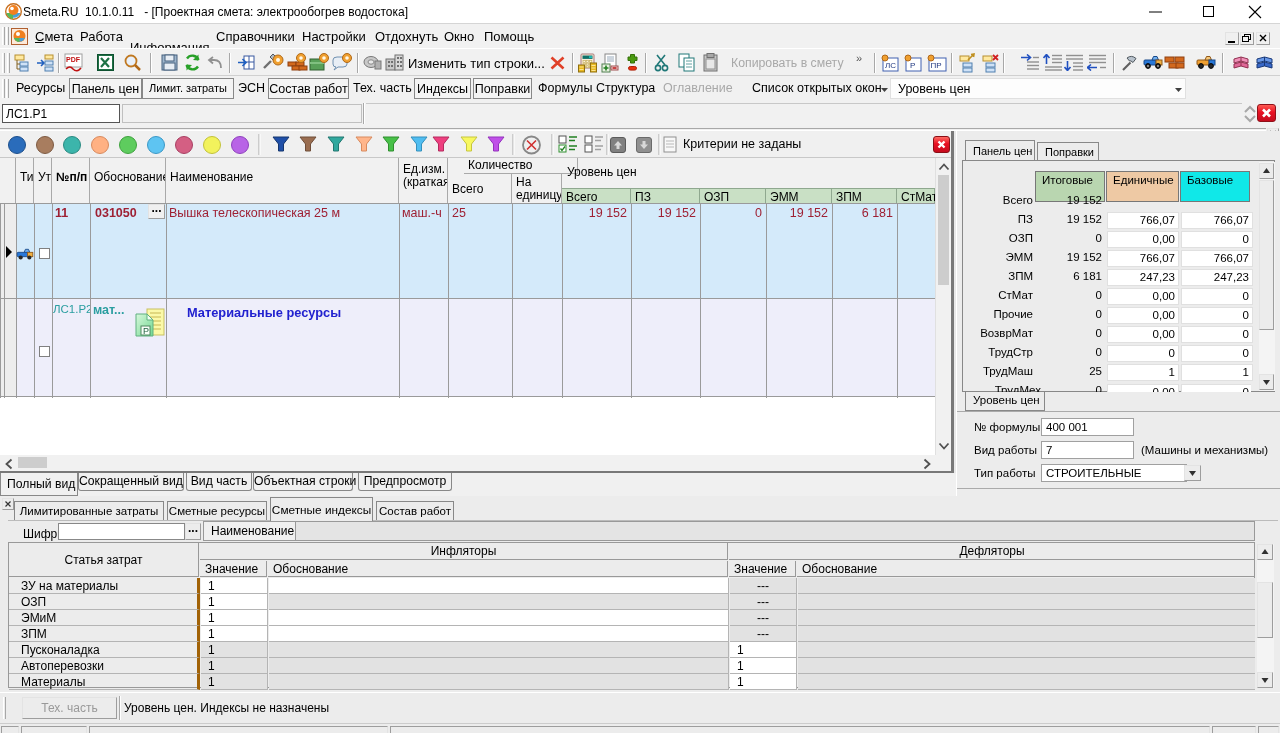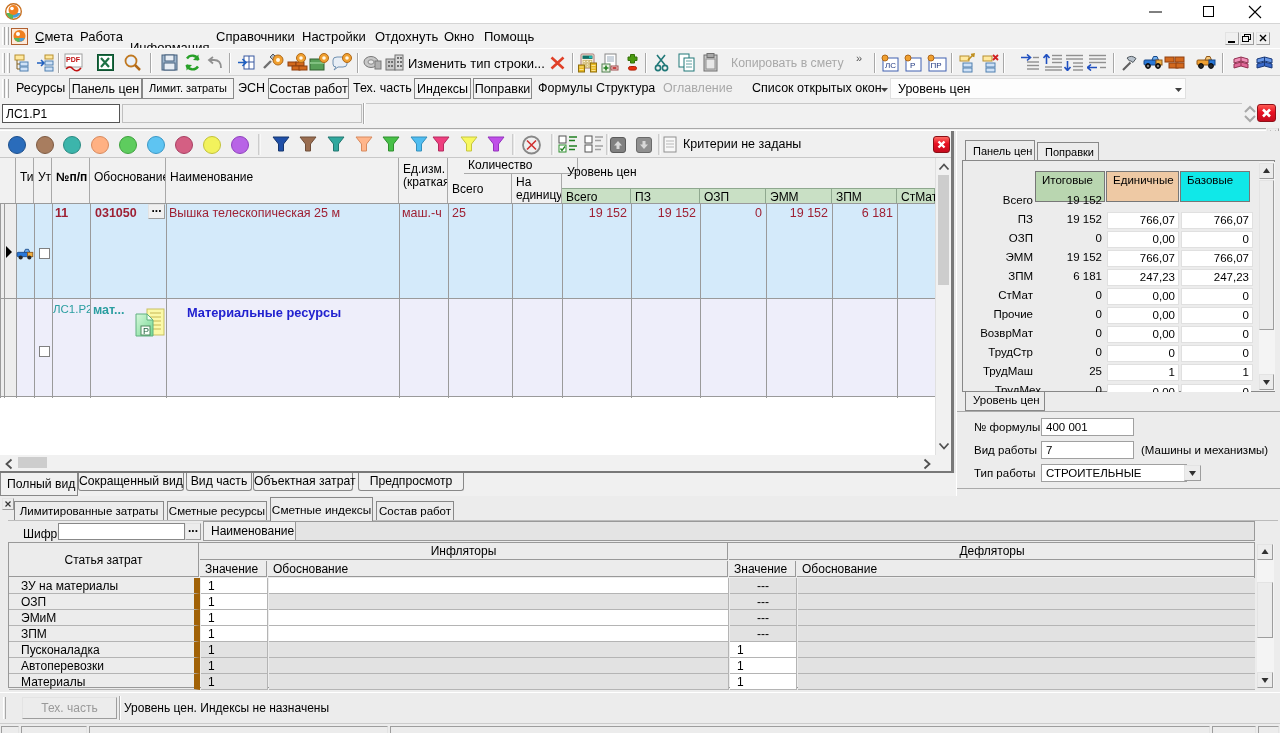--- a/index.html
+++ b/index.html
@@ -16,39 +16,40 @@
 .rtx { color:#9e2033; font-size:12.5px; }
 .vtab { top:0; height:18px; border:1px solid #888; border-top:none; border-radius:0 0 3px 3px; background:#f0f0f0; text-align:center; padding-top:1px; font-size:12.2px; }
 .ph { height:31px; border:1px solid #777; padding:2px 0 0 6px; }
 .prl { left:8px; width:62px; text-align:right; }
 .prv { text-align:right; padding-right:3px; }
 .pw { width:72px; height:17px; background:#fff; border:1px solid #e0e0e0; text-align:right; padding:1px 3px 0 0; }
 .pfi { height:18px; background:#fff; border:1px solid #a0a0a0; padding:2px 0 0 4px; }
 .btab { height:20px; border:1px solid #888; border-bottom:none; background:#ececec; text-align:center; padding-top:3px; font-size:11.5px; }
 .brow { left:0; width:1246px; height:16px; }
 .brow > div { position:absolute; top:0; height:16px; border-bottom:1px solid #b4b4b4; padding-top:1px; }
-.bl { left:0; width:191px; border-right:6px solid #a16207; padding-left:12px; }
+.bl { left:0; width:191px; border-right:3px solid #a16207; padding-left:12px; }
 .bv { left:192px; width:67px; border-right:1px solid #b4b4b4; padding-left:7px; background:#e2e2e2; }
 .bo { left:260px; width:460px; border-right:1px solid #b4b4b4; background:#e2e2e2; }
 .bd { left:721px; width:67px; border-right:1px solid #b4b4b4; text-align:center; background:#e2e2e2; }
 .be { left:789px; width:457px; background:#e2e2e2; }
 .bw { background:#fff; }
 svg { display:block; }
 </style>
 </head>
 <body>
 
 <div class="abs" style="left:0;top:0;width:1280px;height:24px;background:#ffffff;border-bottom:1px solid #d5d5d5;">
   <svg class="abs" style="left:5px;top:3px;" width="17" height="17" viewBox="0 0 17 17">
     <circle cx="8.5" cy="8.5" r="7.8" fill="#fff" stroke="#c87020" stroke-width="1.4"></circle>
     <path d="M1.5 10 A7.5 7.5 0 0 0 15.5 10 Z" fill="#4aa0d8"></path>
     <path d="M1.5 10 A7.5 7.5 0 0 0 8 16 L8 10 Z" fill="#58b858"></path>
     <circle cx="8.5" cy="7" r="5" fill="#f08020"></circle>
     <circle cx="7" cy="5.5" r="1.8" fill="#ffffff"></circle>
   </svg>
+  <div class="abs" style="left:23px;top:5px;font-size:12px;">Smeta.RU&nbsp; 10.1.0.11&nbsp;&nbsp; - [Проектная смета: электрообогрев водостока]</div>
 
   <svg class="abs" style="left:1145px;top:0;" width="135" height="24" viewBox="0 0 135 24">
     <line x1="4" y1="12" x2="17" y2="12" stroke="#000" stroke-width="1"></line>
     <rect x="58.5" y="6.5" width="10" height="10" fill="none" stroke="#000" stroke-width="1"></rect>
     <path d="M104 6 L116 18 M116 6 L104 18" stroke="#000" stroke-width="1.1" fill="none"></path>
   </svg>
 </div>
 
 <div class="abs" style="left:0;top:24px;width:1280px;height:24px;background:#f1f1f1;">
   <div class="abs grip" style="left:2px;top:3px;height:18px;"></div>
@@ -637,22 +638,22 @@
 <div class="abs" style="left:0;top:471px;width:954px;height:2px;background:#787878;"></div>
 <div class="abs" style="left:951px;top:131px;width:3px;height:342px;background:#787878;"></div>
 <div class="abs" style="left:954px;top:131px;width:2px;height:342px;background:#e8e8e8;"></div>
 
 <div class="abs" style="left:0;top:473px;width:951px;height:23px;background:#f0f0f0;font-size:12.2px;">
   <div class="abs" style="left:0;top:0;width:78px;height:23px;border:1px solid #888;border-top:none;background:#f0f0f0;">
       <div style="margin:4px 0 0 6px;">Полный вид</div>
     </div>
   <div class="abs vtab" style="left:78px;width:106px;">Сокращенный вид</div>
   <div class="abs vtab" style="left:186px;width:66px;">Вид часть</div>
-  <div class="abs vtab" style="left:253px;width:100px;">Объектная затрат</div>
-  <div class="abs vtab" style="left:358px;width:106px;">Предпросмотр</div>
+  <div class="abs vtab" style="left:253px;width:100px;">Объектная строки</div>
+  <div class="abs vtab" style="left:358px;width:94px;">Предпросмотр</div>
 </div>
 
 <div class="abs" style="left:956px;top:131px;width:324px;height:365px;background:#ececec;border-left:1px solid #fff;font-size:11.5px;">
 
   <div class="abs" style="left:8px;top:9px;width:70px;height:20px;border:1px solid #888;border-bottom:none;background:#ececec;z-index:2;font-size:11px;">
       <div style="margin:4px 0 0 7px;">Панель цен</div>
     </div>
   <div class="abs" style="left:80px;top:11px;width:62px;height:18px;border:1px solid #888;border-bottom:none;background:#ececec;font-size:11px;">
       <div style="margin:3px 0 0 7px;">Поправки</div>
     </div>

